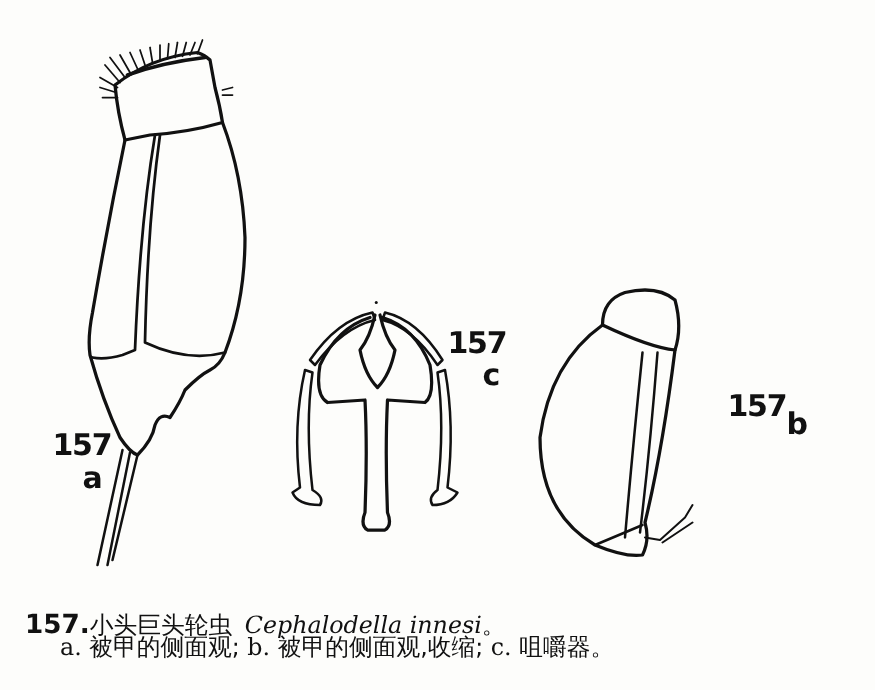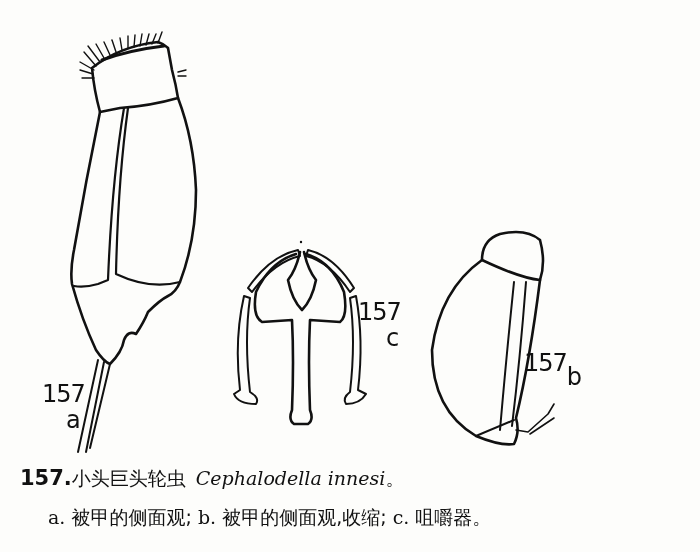--- a/index.html
+++ b/index.html
@@ -9,31 +9,30 @@
     height: 552px;
     background: #fdfdfb;
     overflow: hidden;
     font-family: "DejaVu Serif", serif;
     color: #111;
   }
   svg.plate { position: absolute; left: 0; top: 0; }
   .label {
     position: absolute;
     font-family: "DejaVu Sans", sans-serif;
-    font-weight: normal;
+    font-weight: bold;
     color: #111;
     line-height: 1;
-    margin-top: 38px;
   }
   .label .num { font-size: 24px; letter-spacing: -1px; }
   .label .letter { font-size: 24px; }
   .caption-line1 {
     position: absolute;
     left: 20px;
-    top: 466px;
+    top: 487px;
     font-size: 20px;
     white-space: nowrap;
   }
   .caption-line1 .fig-num {
     font-family: "DejaVu Sans", sans-serif;
     font-weight: bold;
     font-size: 21px;
   }
   .caption-line1 .cn { font-family: "DejaVu Sans", sans-serif; font-size: 19px; }
   .caption-line1 .latin { font-style: italic; font-family: "DejaVu Serif", serif; font-size: 19px; margin-left: 10px; }
@@ -113,21 +112,21 @@
   <div class="label" style="left:42px; top:344px;">
     <div class="num">157</div>
     <div class="letter" style="margin-left:24px; margin-top:2px;">a</div>
   </div>
 
   <div class="label" style="left:358px; top:262px;">
     <div class="num">157</div>
     <div class="letter" style="margin-left:28px; margin-top:2px;">c</div>
   </div>
 
-  <div class="label" style="left:524px; top:313px;">
+  <div class="label" style="left:582px; top:313px;">
     <span class="num">157</span><span class="letter" style="position:relative; top:14px;">b</span>
   </div>
 
   <div class="caption-line1">
     <span class="fig-num">157.</span><span class="cn">小头巨头轮虫</span><span class="latin">Cephalodella innesi</span><span class="cn">。</span>
   </div>
 
   <div class="caption-line2">
     <span class="part-letter">a.</span>
     <span>被甲的侧面观;</span>

